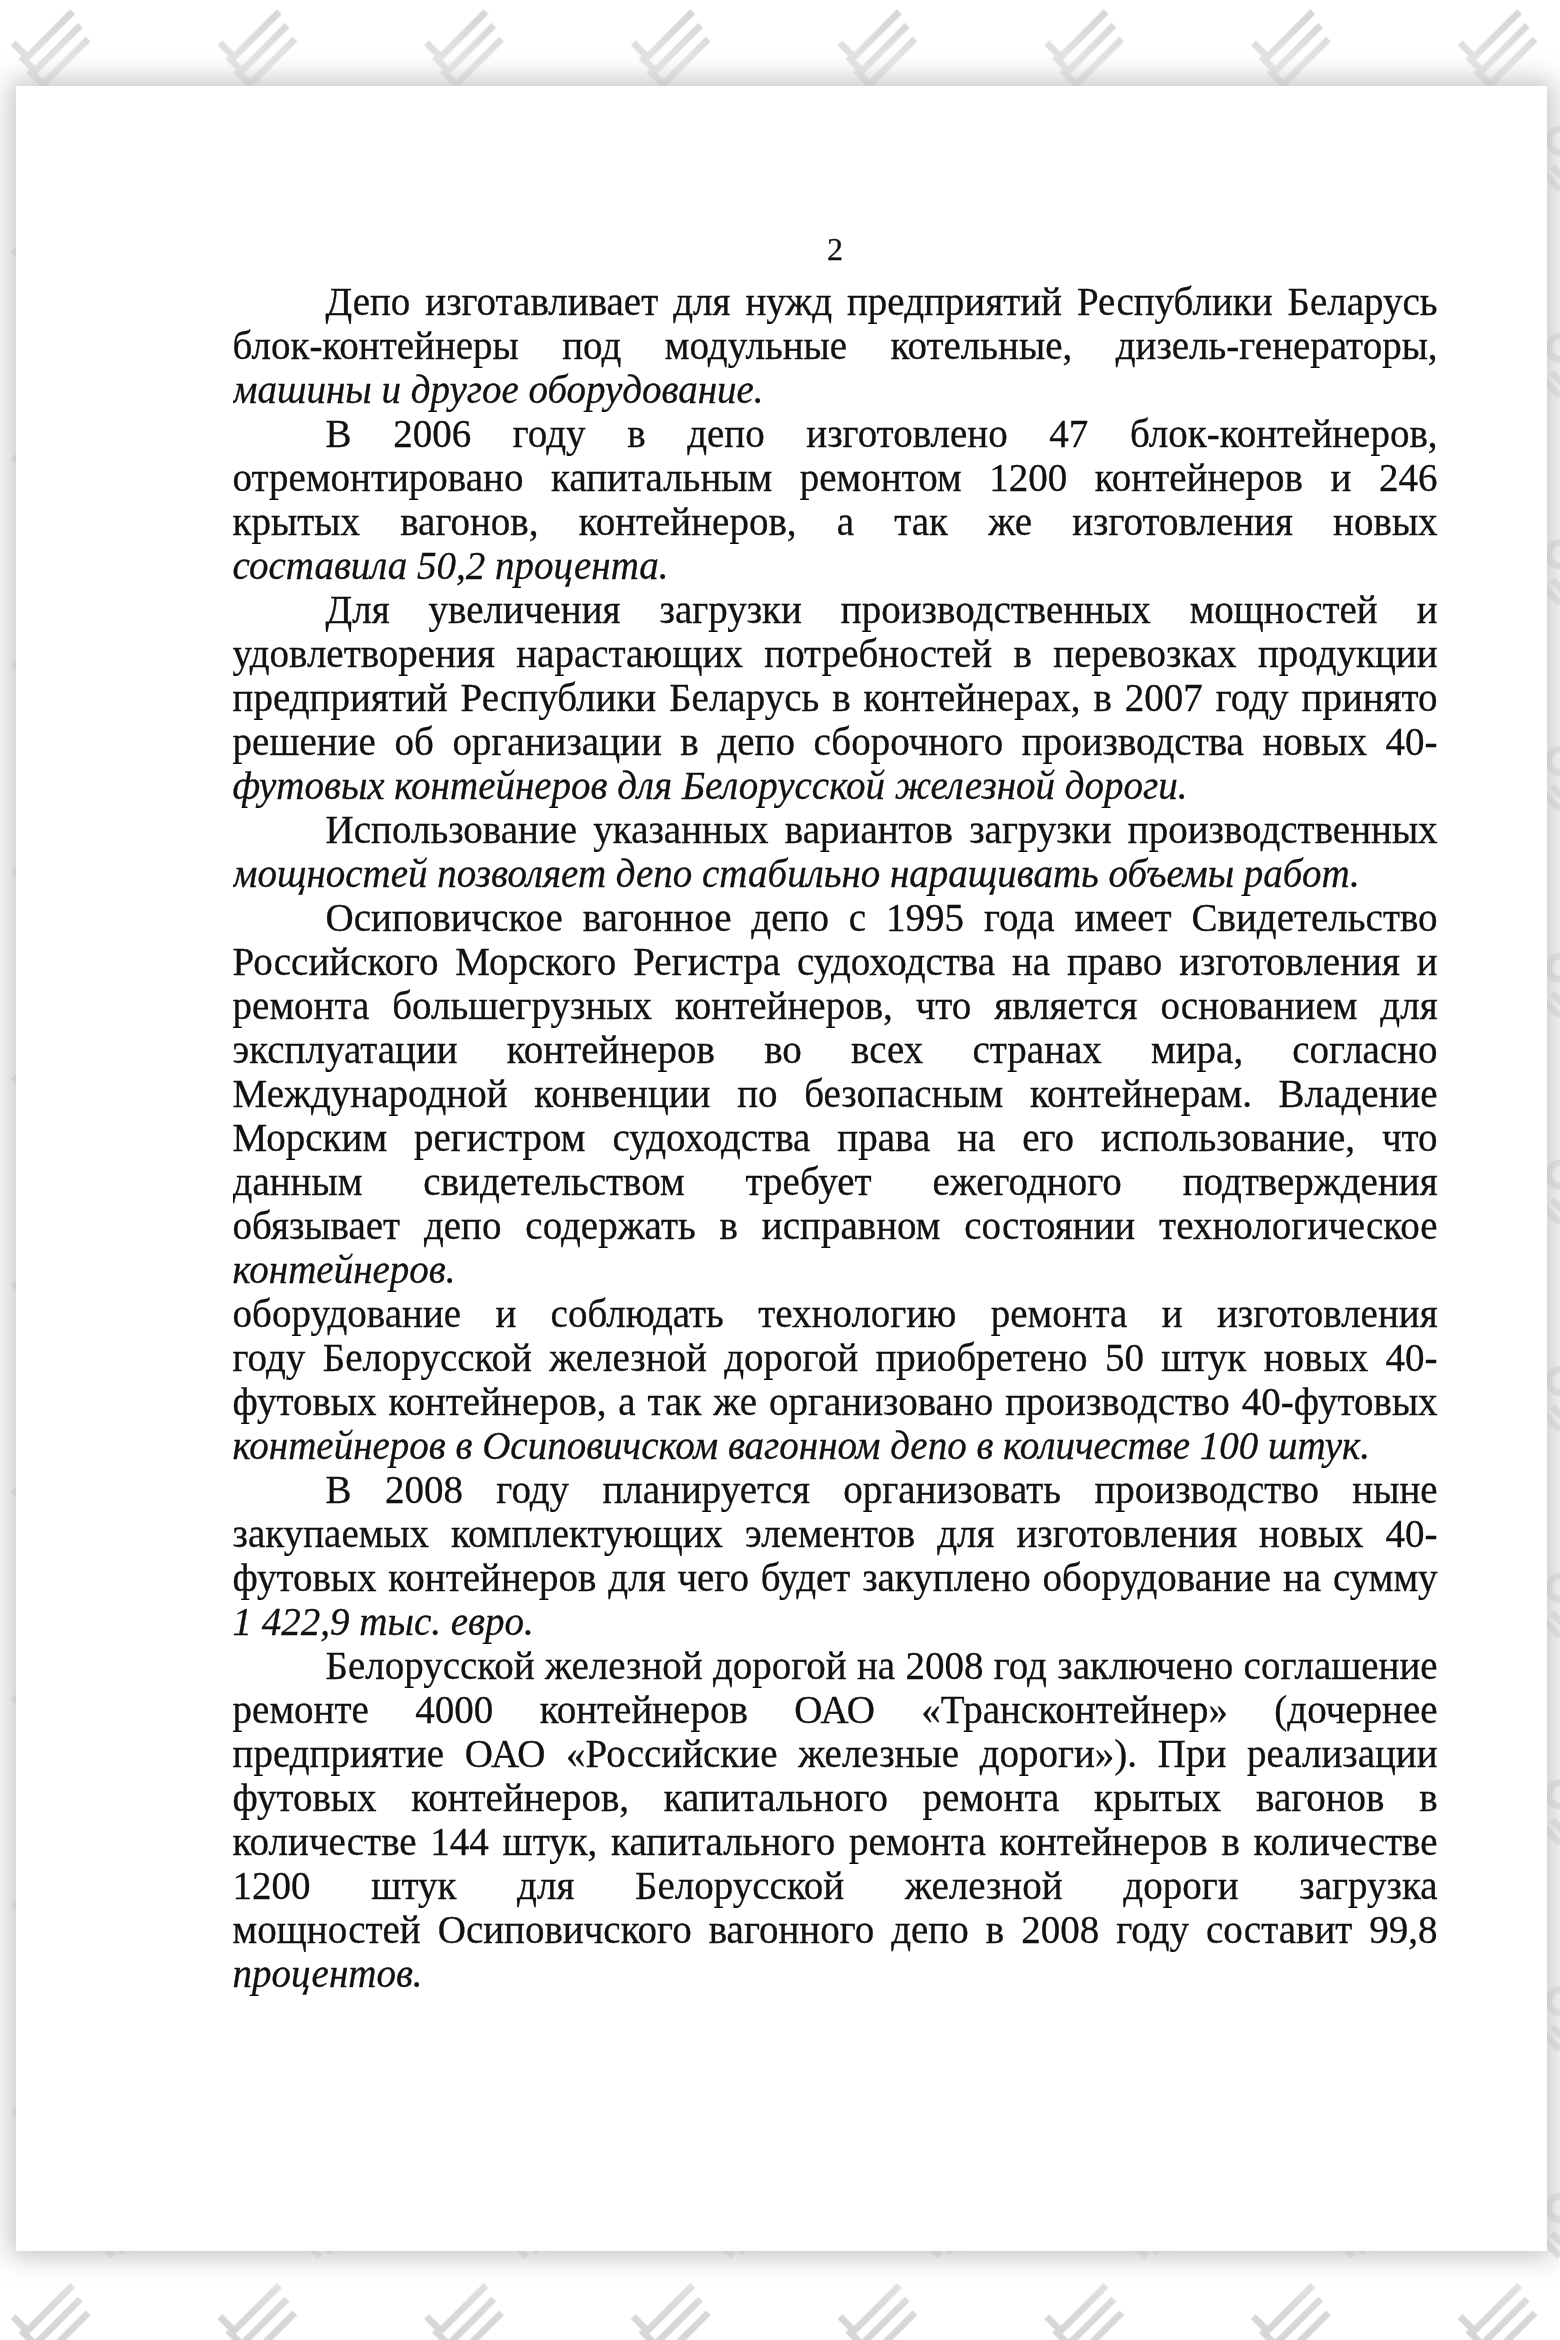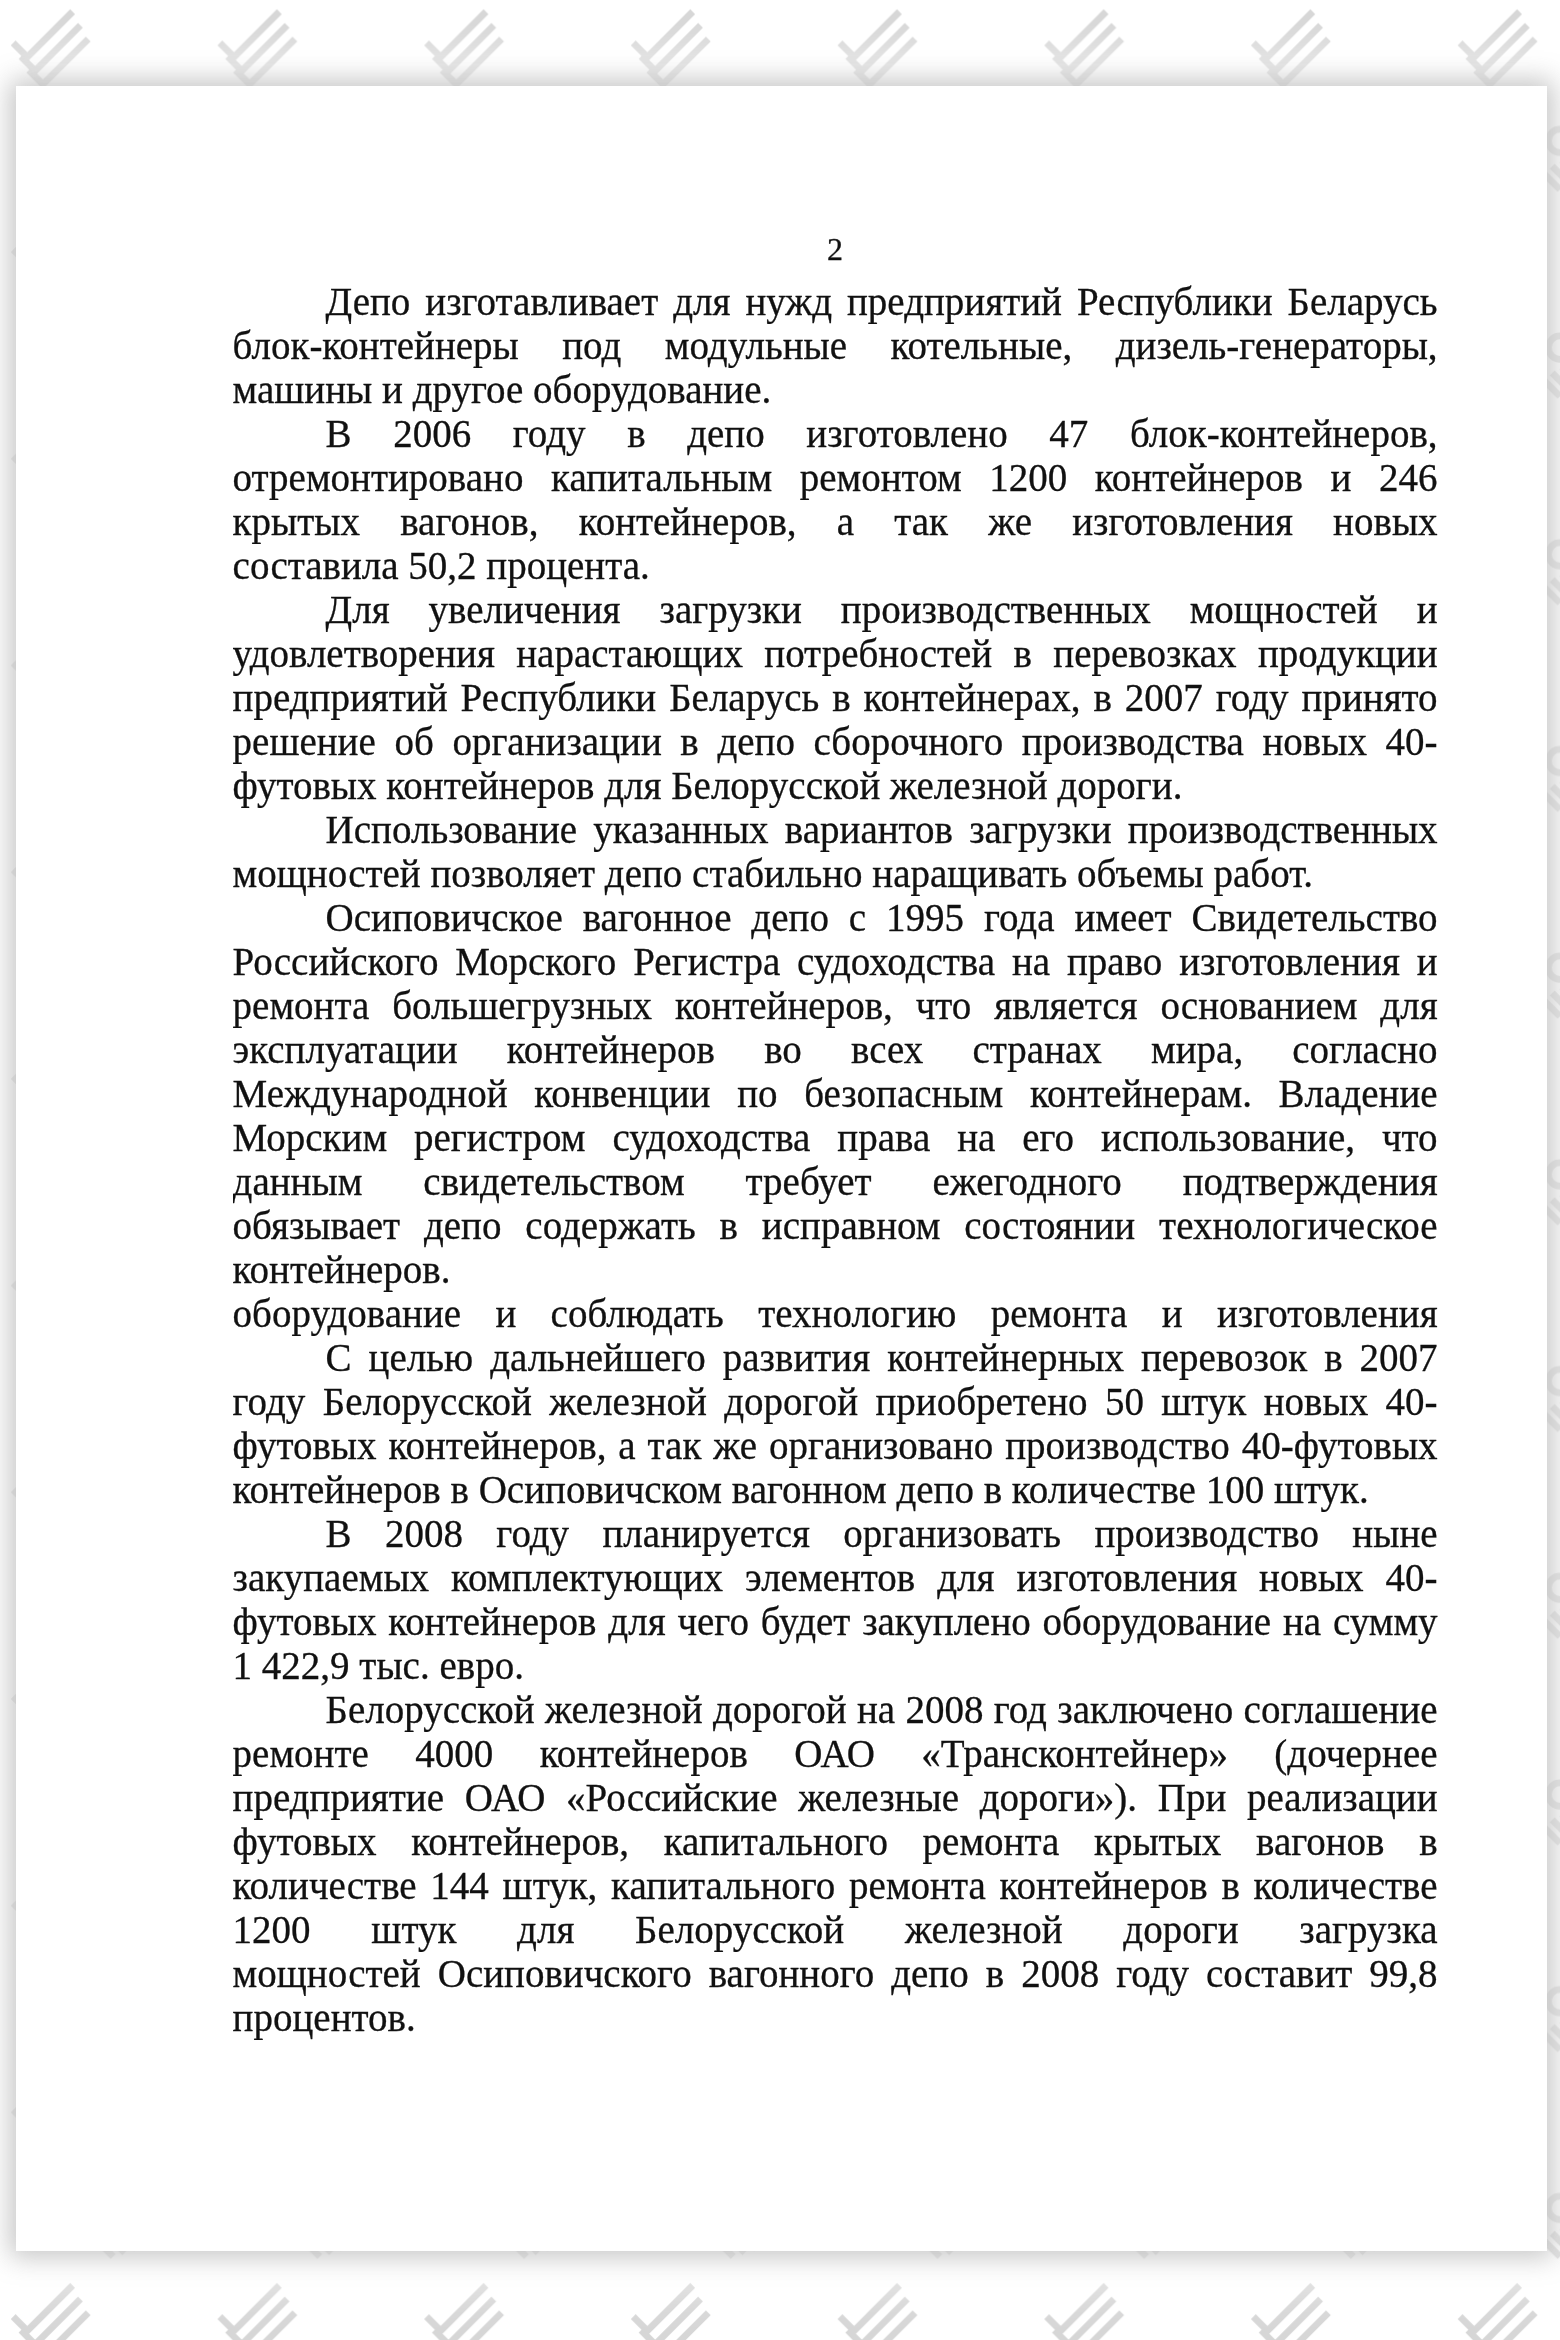--- a/index.html
+++ b/index.html
@@ -55,20 +55,21 @@
     text-align: justify;
     text-align-last: justify;
     -webkit-text-stroke: 0.3px;
   }
   .line.first {
     text-indent: 93px;
   }
   .line.last {
     text-align: left;
     text-align-last: left;
+    font-style: italic;
   }
 </style>
 </head>
 <body>
 
 <svg class="bg-svg" width="1560" height="2341" viewBox="0 0 1600 2400" xmlns="http://www.w3.org/2000/svg">
   <defs>
     <g id="chevron-motif" fill="none" stroke="#d6d6d6" stroke-width="7" stroke-linecap="square">
       <path d="M-10,42 L2,54 L46,10"></path>
       <path d="M-2,56 L10,68 L54,24"></path>
@@ -122,21 +123,20 @@
         <div class="line">ремонта большегрузных контейнеров, что является основанием для</div>
         <div class="line">эксплуатации контейнеров во всех странах мира, согласно</div>
         <div class="line">Международной конвенции по безопасным контейнерам. Владение</div>
         <div class="line">Морским регистром судоходства права на его использование, что</div>
         <div class="line">данным свидетельством требует ежегодного подтверждения Российским</div>
         <div class="line">обязывает депо содержать в исправном состоянии технологическое</div>
         <div class="line last">контейнеров.</div>
         <div class="line">оборудование и соблюдать технологию ремонта и изготовления</div>
       </div>
       <div class="para">
-        <div class="line first">С целью дальнейшего развития контейнерных перевозок в 2007</div>
         <div class="line">году Белорусской железной дорогой приобретено 50 штук новых 40-</div>
         <div class="line">футовых контейнеров, а так же организовано производство 40-футовых</div>
         <div class="line last">контейнеров в Осиповичском вагонном депо в количестве 100 штук.</div>
       </div>
       <div class="para">
         <div class="line first">В 2008 году планируется организовать производство ныне</div>
         <div class="line">закупаемых комплектующих элементов для изготовления новых 40-</div>
         <div class="line">футовых контейнеров для чего будет закуплено оборудование на сумму</div>
         <div class="line last">1 422,9 тыс. евро.</div>
       </div>

